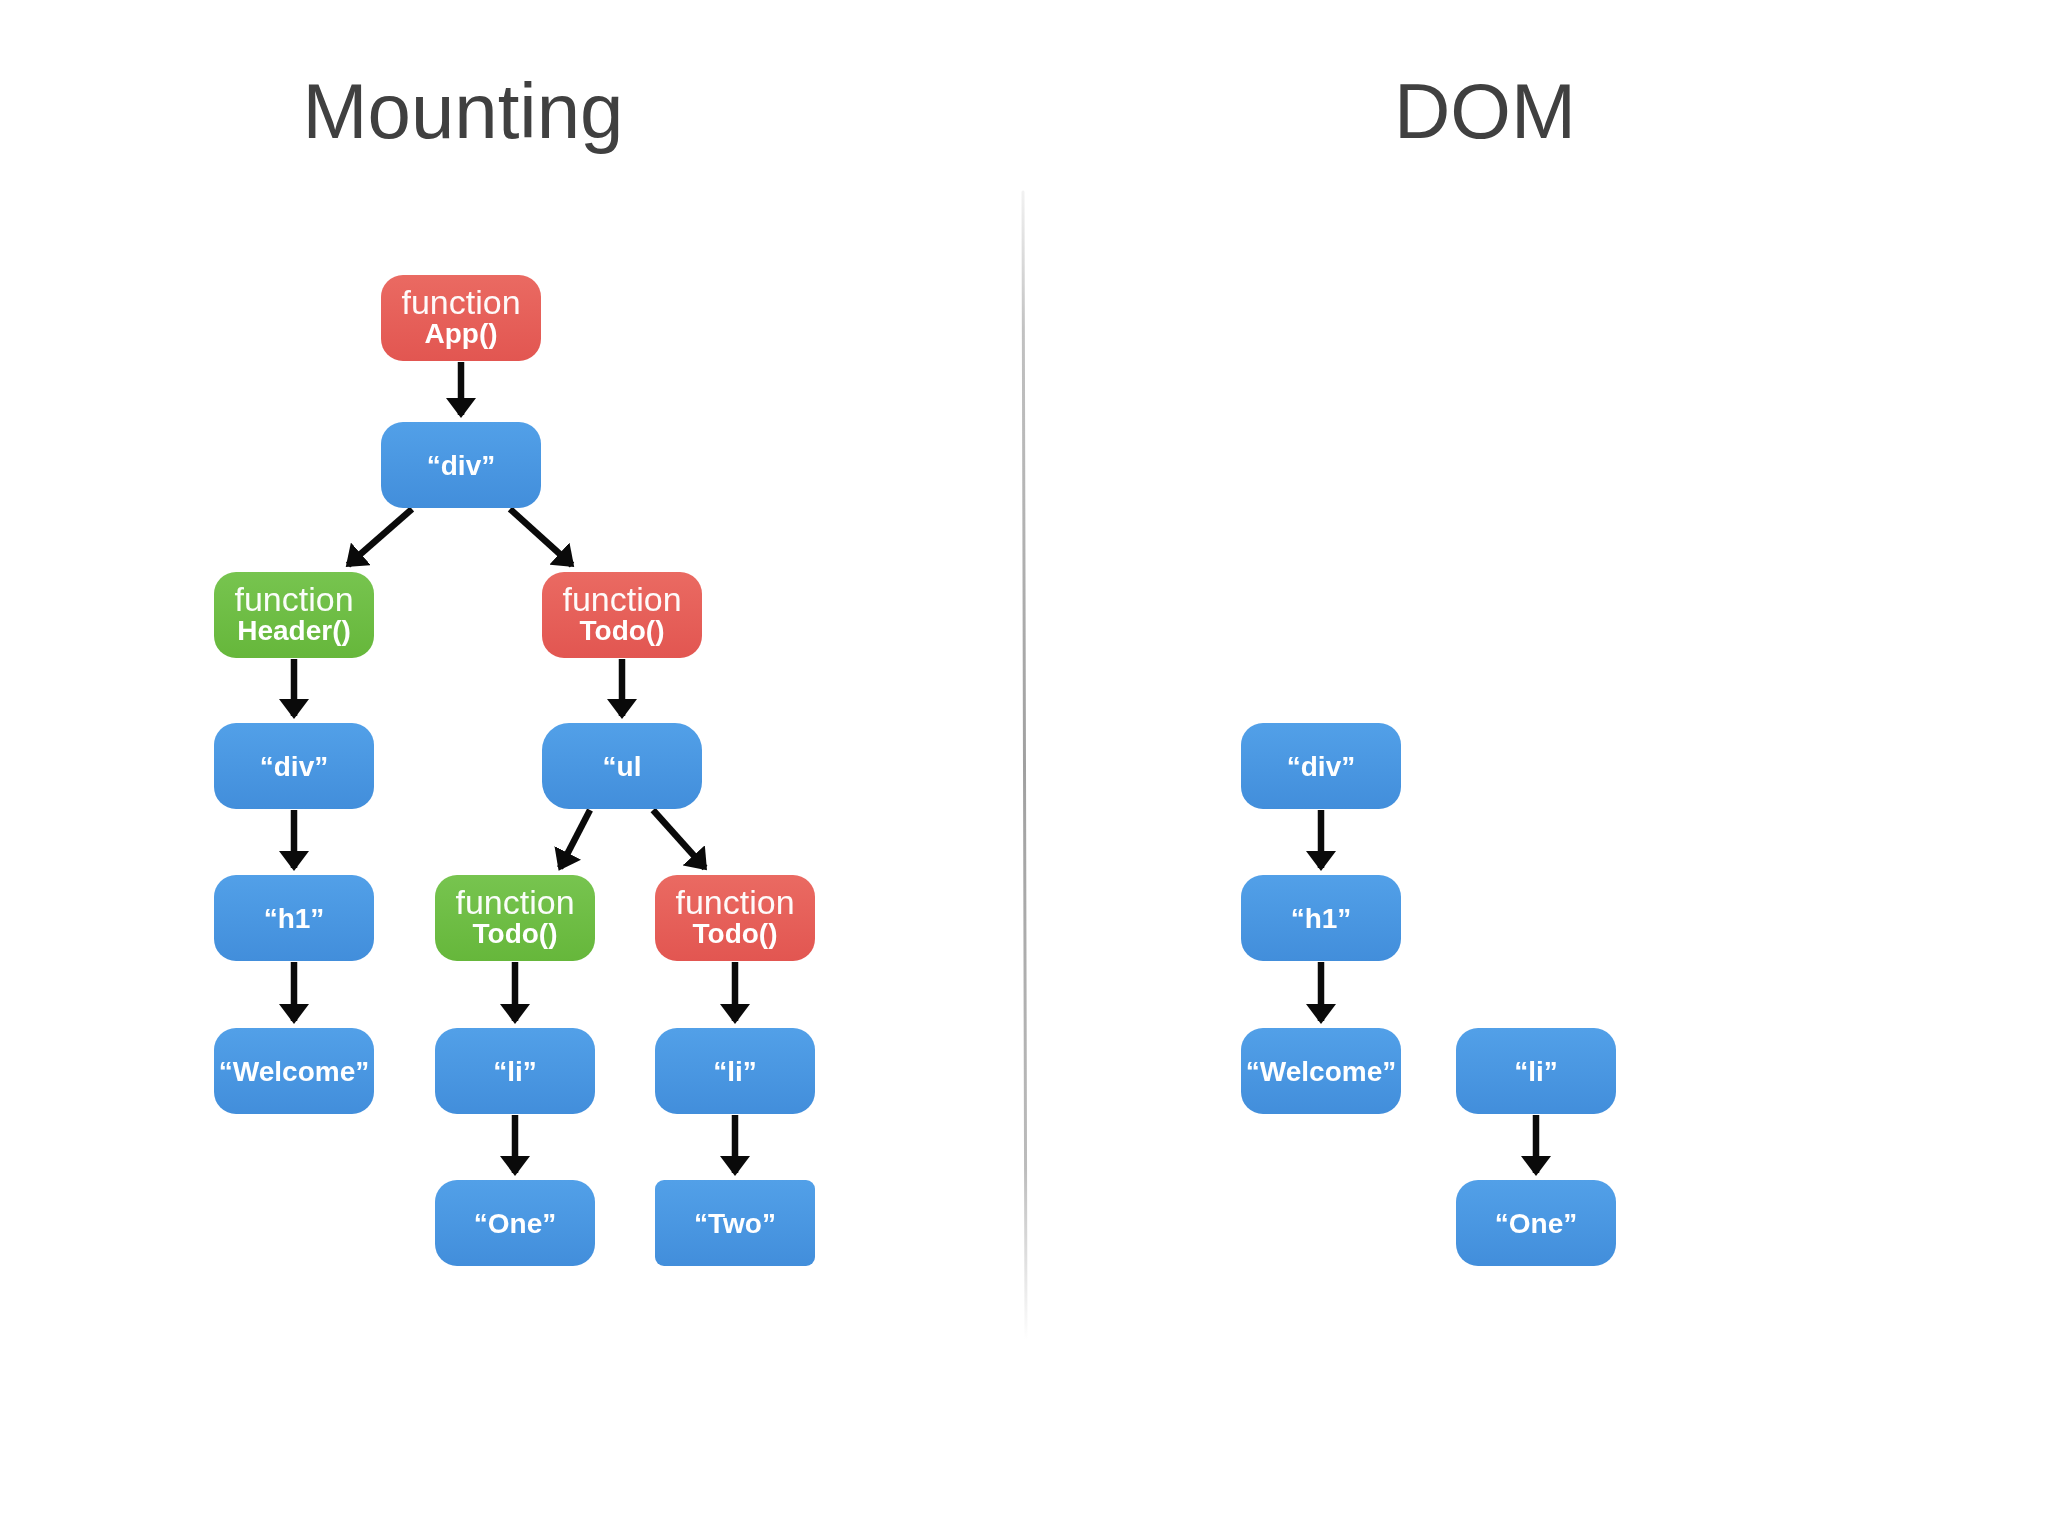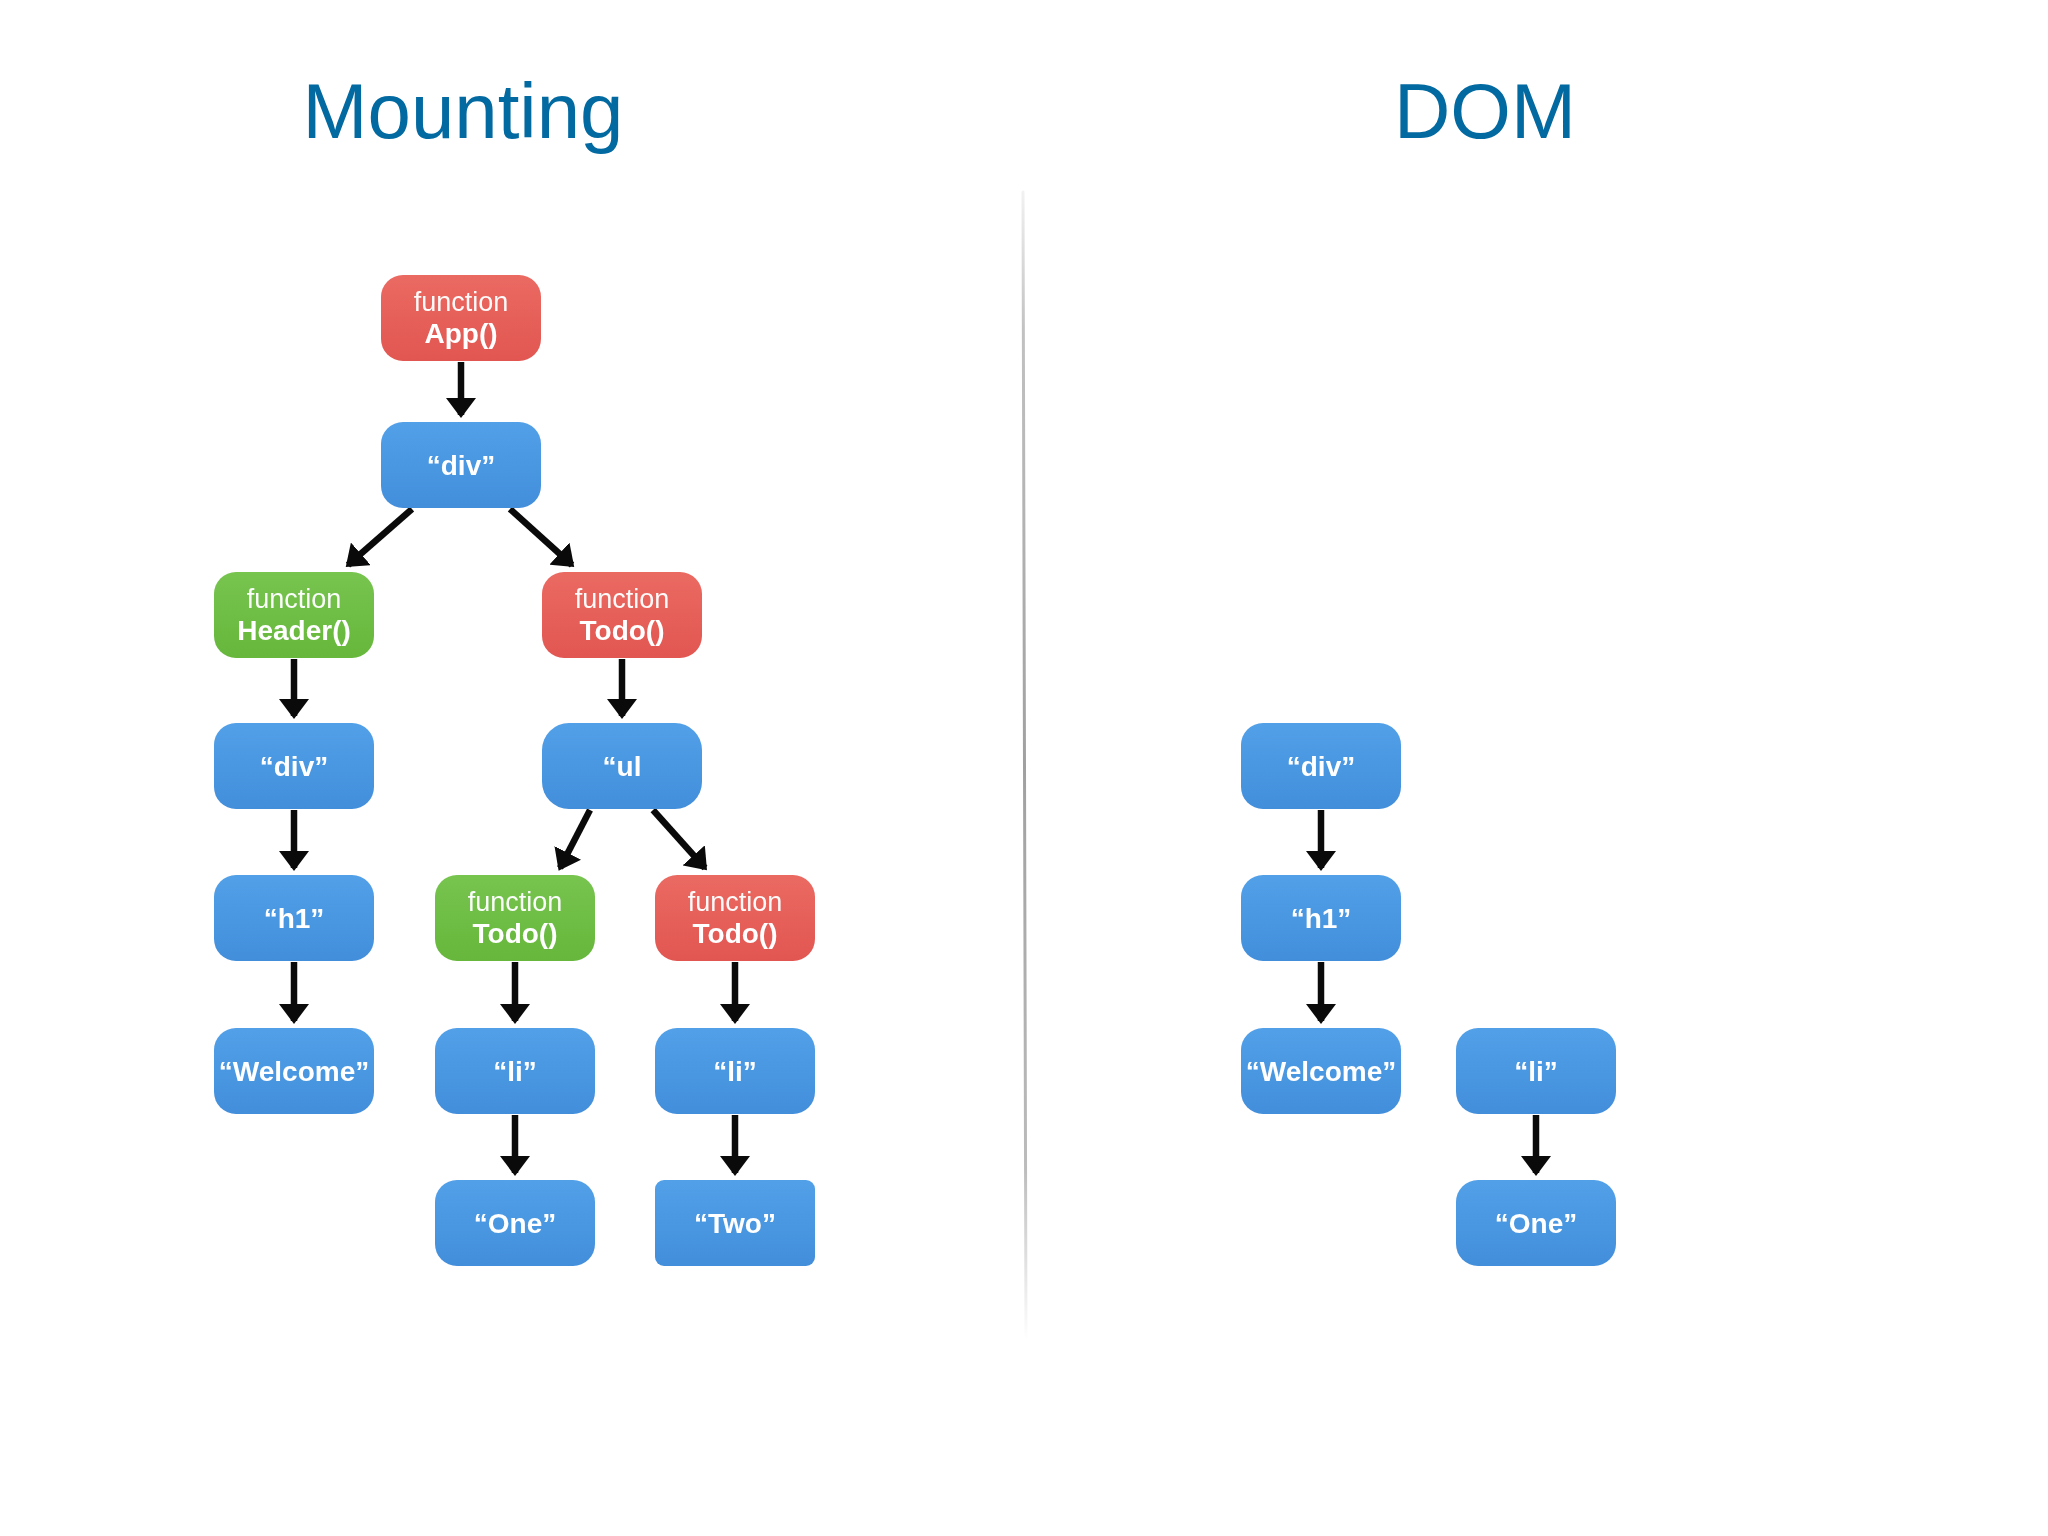--- a/index.html
+++ b/index.html
@@ -2,34 +2,34 @@
 <html><head>
 <meta charset="utf-8">
 <style>
   html,body{margin:0;padding:0;background:#ffffff;}
   .stage{
     position:relative;width:2048px;height:1536px;background:#ffffff;
     font-family:"Liberation Sans",sans-serif;overflow:hidden;
   }
   .title{
     position:absolute;transform:translateX(-50%);
-    font-size:78px;font-weight:300;color:#0369a1;
+    font-size:78px;font-weight:300;color:#404040;
     white-space:nowrap;line-height:1;
   }
   .title-left{left:463px;top:72px;}
   .title-right{left:1485px;top:72px;}
   svg.edges{position:absolute;left:0;top:0;}
   .nodes{position:absolute;left:0;top:0;width:100%;height:100%;}
   .node{
     position:absolute;width:160px;height:86px;border-radius:22px;
     color:#ffffff;display:flex;flex-direction:column;
     align-items:center;justify-content:center;text-align:center;
     line-height:31px;box-sizing:border-box;
   }
-  .node .fn{font-size:27px;font-weight:400;opacity:.97;display:block;}
+  .node .fn{font-size:34px;font-weight:400;opacity:.97;display:block;}
   .node .lbl{font-size:28px;font-weight:700;display:block;}
 </style>
 </head>
 <body>
 
 <div class="stage">
 
   <div class="title title-left">Mounting</div>
 
   <div class="title title-right">DOM</div>

